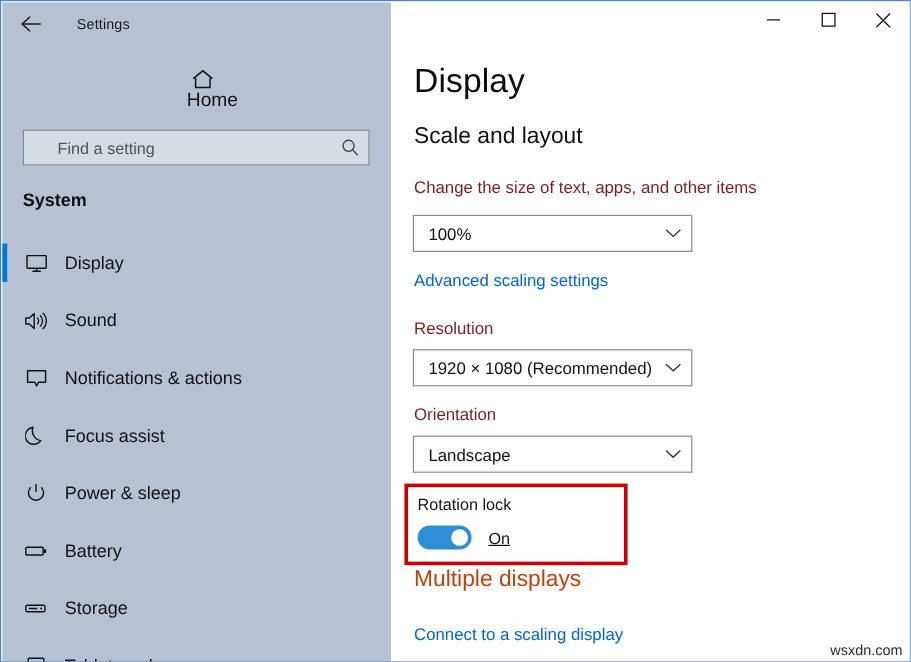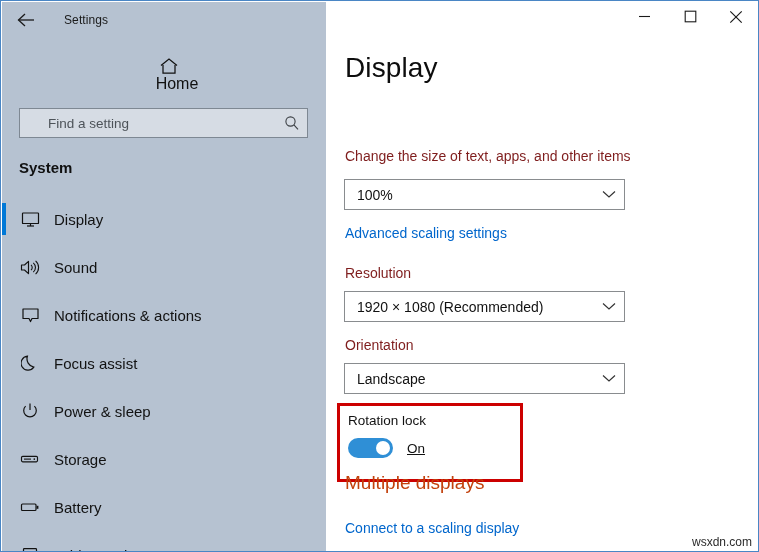--- a/index.html
+++ b/index.html
@@ -151,21 +151,21 @@
   }
   .field-label {
     position: absolute;
     left: 19px;
     font-size: 14px;
     color: #7f1d1d;
   }
   .combo {
     position: absolute;
     left: 18px;
-    width: 281px; height: 31px;
+    width: 233px; height: 31px;
     background: #fff;
     border: 1px solid #898c8f;
     display: flex; align-items: center;
   }
   .combo .cval {
     flex: 1;
     font-size: 14px;
     color: #121212;
     padding-left: 12px;
     white-space: nowrap;
@@ -177,21 +177,21 @@
     position: absolute;
     left: 19px;
     font-size: 14px;
     color: #0066cc;
     text-decoration: none;
     white-space: nowrap;
   }
   #rotation-box {
     position: absolute;
     left: 11px; top: 401px;
-    width: 186px; height: 79px;
+    width: 186px; height: 68px;
     border: 3px solid #cc0000;
     background: #ffffff;
   }
   #rotation-label {
     position: absolute;
     left: 8px; top: 7px;
     font-size: 13.5px;
     color: #121212;
   }
   #toggle-row {
@@ -329,38 +329,38 @@
             <path d="M4.6 4.1 A6.3 6.3 0 1 0 13.4 4.1" fill="none" stroke="#121212" stroke-width="1.2"></path>
             <line x1="9" y1="1.4" x2="9" y2="8" stroke="#121212" stroke-width="1.2"></line>
           </svg>
         </span>
         <span class="nav-label">Power &amp; sleep</span>
       </div>
 
       <div class="nav-item">
         <span class="accent"></span>
         <span class="nav-ic">
+          <svg width="20" height="14" viewBox="0 0 20 14">
+            <rect x="1.5" y="4" width="14.5" height="6.5" rx="1" fill="none" stroke="#121212" stroke-width="1.2"></rect>
+            <rect x="16.6" y="5.8" width="1.8" height="3" fill="#121212"></rect>
+          </svg>
+        </span>
+        <span class="nav-label">Battery</span>
+      </div>
+
+      <div class="nav-item">
+        <span class="accent"></span>
+        <span class="nav-ic">
           <svg width="20" height="12" viewBox="0 0 20 12">
             <rect x="1.5" y="3.4" width="16" height="5.4" rx="1.2" fill="none" stroke="#121212" stroke-width="1.15"></rect>
             <line x1="4" y1="6.1" x2="11" y2="6.1" stroke="#121212" stroke-width="1.1"></line>
             <circle cx="14.3" cy="6.1" r="0.85" fill="#121212"></circle>
           </svg>
         </span>
         <span class="nav-label">Storage</span>
-      </div>
-
-      <div class="nav-item">
-        <span class="accent"></span>
-        <span class="nav-ic">
-          <svg width="20" height="14" viewBox="0 0 20 14">
-            <rect x="1.5" y="4" width="14.5" height="6.5" rx="1" fill="none" stroke="#121212" stroke-width="1.2"></rect>
-            <rect x="16.6" y="5.8" width="1.8" height="3" fill="#121212"></rect>
-          </svg>
-        </span>
-        <span class="nav-label">Battery</span>
       </div>
 
       <div class="nav-item">
         <span class="accent"></span>
         <span class="nav-ic">
           <svg width="19" height="17" viewBox="0 0 19 17">
             <rect x="2.5" y="1.6" width="13" height="12.5" rx="0.8" fill="none" stroke="#121212" stroke-width="1.2"></rect>
             <path d="M6.5 11 L9 5.5 L11.5 11 Z" fill="#121212"></path>
           </svg>
         </span>
@@ -392,20 +392,21 @@
           <svg width="14" height="14" viewBox="0 0 14 14">
             <line x1="1.3" y1="1.3" x2="12.7" y2="12.7" stroke="#1a1a1a" stroke-width="1.15"></line>
             <line x1="12.7" y1="1.3" x2="1.3" y2="12.7" stroke="#1a1a1a" stroke-width="1.15"></line>
           </svg>
         </span>
       </button>
     </div>
 
     <div id="page-title">Display</div>
 
+    <div id="h2-scale">Scale and layout</div>
 
     <div class="field-label" style="top:146px;">Change the size of text, apps, and other items</div>
 
     <div class="combo" style="top:177px;">
       <span class="cval">100%</span>
       <span class="chev">
         <svg width="14" height="9" viewBox="0 0 14 9">
           <path d="M1 1.5 L7 7 L13 1.5" fill="none" stroke="#333" stroke-width="1.15"></path>
         </svg>
       </span>

